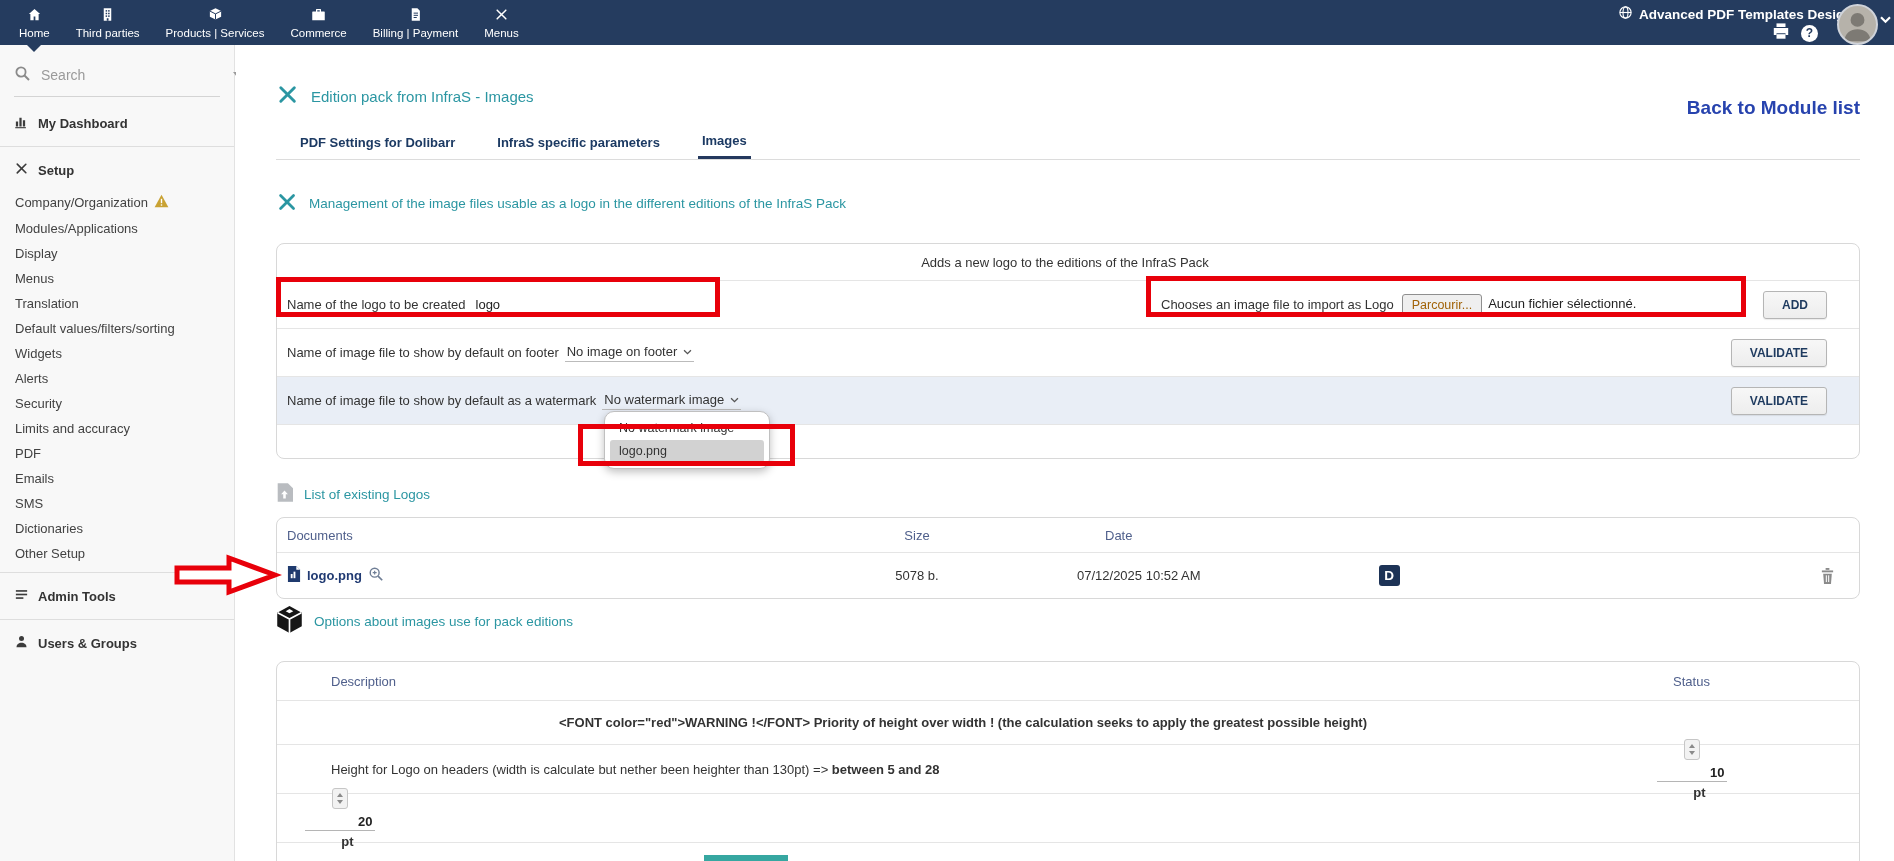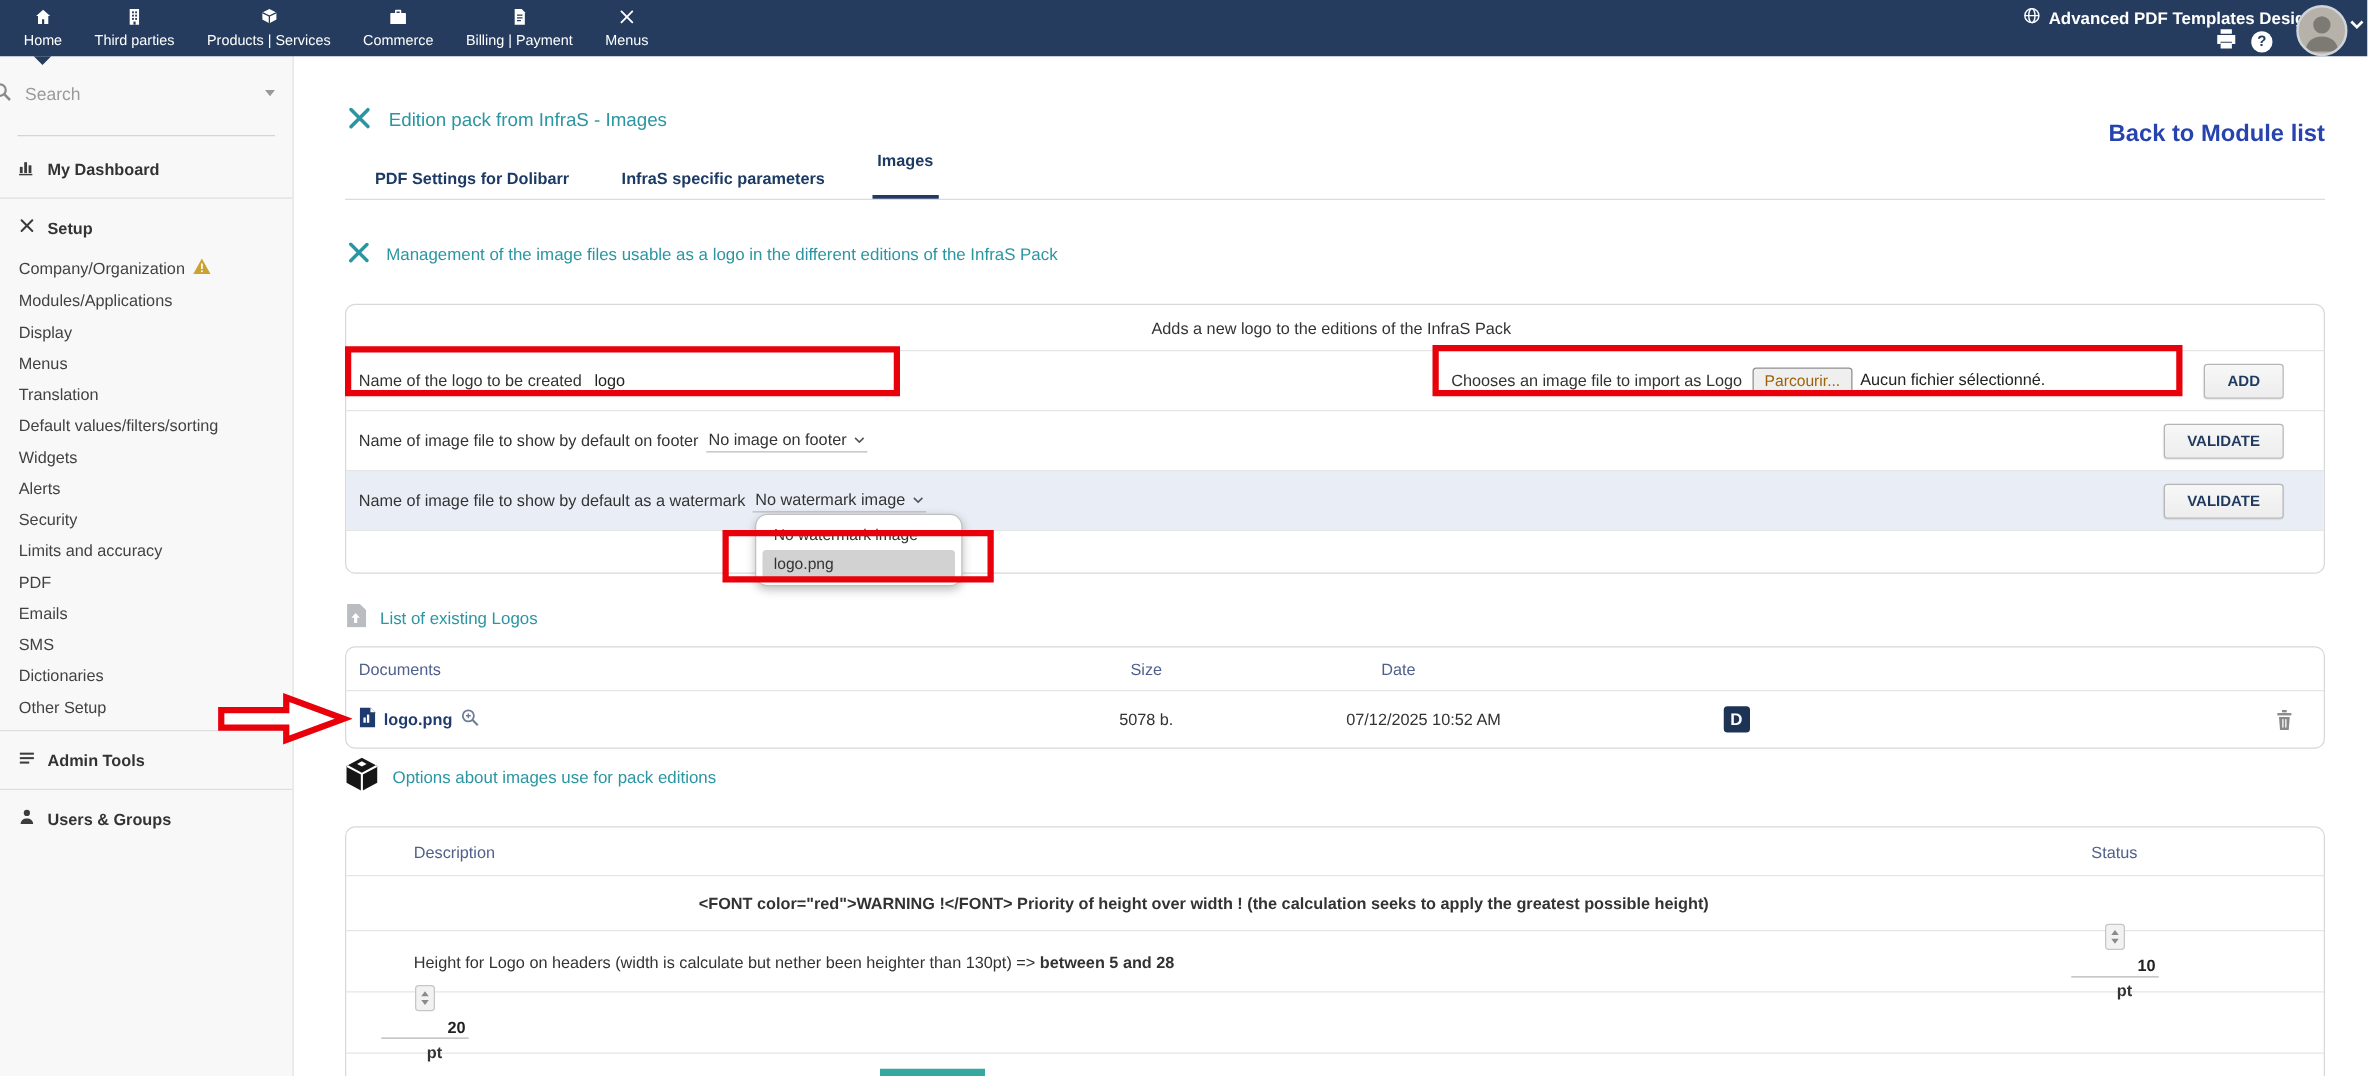--- a/index.html
+++ b/index.html
@@ -25,22 +25,22 @@
   .nav-icons2 { position:absolute; top:23px; right:76px; display:flex; gap:11px; align-items:center; }
   .help-circle { width:17px; height:17px; border-radius:50%; background:#fff; color:#253c5f;
     font-weight:bold; font-size:12px; display:flex; align-items:center; justify-content:center; cursor:pointer; }
   .avatar { position:absolute; top:4px; right:16px; width:41px; height:41px; border-radius:50%;
     background:#b6b2aa; border:2px solid #cfd3da; overflow:hidden; cursor:pointer; z-index:2; }
   .avatar svg { width:100%; height:100%; }
   .nav-chevron { position:absolute; top:12px; right:2px; cursor:pointer; }
 
   
   .sidebar { position:absolute; top:45px; left:0; bottom:0; width:235px; background:#f8f8f8; border-right:1px solid #e2e2e2; }
-  .search-row { margin:20px 14px 0; padding-bottom:24px; border-bottom:1px solid #d4d4d4;
-    display:flex; align-items:center; gap:9px;justify-content:flex-end; }
+  .search-row { margin:20px 14px 0; padding-bottom:12px; border-bottom:1px solid #d4d4d4;
+    display:flex; align-items:center; gap:9px; }
   .search-row input { border:none; outline:none; background:transparent; flex:1; font-size:14px;
     font-family:"Liberation Sans",sans-serif; color:#555; }
   .search-row input::placeholder { color:#9a9a9a; }
   .search-caret { width:0; height:0; border-left:4px solid transparent; border-right:4px solid transparent;
     border-top:5px solid #9a9a9a; cursor:pointer; }
   .menu-bold { display:flex; align-items:center; gap:9px; padding:9px 14px; font-weight:bold; color:#333; cursor:pointer; }
   .menu-bold svg { width:15px; height:15px; flex:none; }
   .side-divider { border:none; border-top:1px solid #dedede; margin:5px 0; }
   .setup-list { list-style:none; margin:1px 0 6px; padding:0; }
   .setup-list li { padding:5px 15px; color:#424242; cursor:pointer; display:flex; align-items:center; gap:6px; }
@@ -50,21 +50,21 @@
   
   .main { position:absolute; top:45px; left:236px; right:0; bottom:0; background:#fff; overflow:hidden; }
   .page-head { position:absolute; top:28px; left:40px; right:34px; display:flex; align-items:center; }
   .title-icon svg { width:23px; height:23px; }
   .page-title { color:#2b96a2; font-size:15px; margin-left:12px; }
   .back-link { margin-left:auto; color:#2743ae; font-weight:600; font-size:19px; cursor:pointer;margin-top:24px; }
 
   .tabs { position:absolute; top:86px; left:40px; right:34px; height:29px; border-bottom:1px solid #dcdcdc;
     display:flex; align-items:flex-end; padding-left:20px; }
   .tab { font-weight:bold; color:#1c3a63; font-size:13px; padding:0 4px 9px; margin-right:34px; cursor:pointer; }
-  .tab.active { border-bottom:3px solid #24395e; padding-bottom:20px; }
+  .tab.active { border-bottom:3px solid #24395e; padding-bottom:8px; }
 
   .section-title { position:absolute; left:40px; display:flex; align-items:center; gap:11px; color:#2b96a2; font-size:13.5px; }
   .section-title svg { flex:none; }
   .sec1 { top:146px; }
   .sec2 { top:438px; }
   .sec3 { top:560px; }
 
   .panel { position:absolute; left:40px; right:34px; border:1px solid #d8d8d8; border-radius:8px; background:#fff; }
   .t1 { top:198px; }
   .t2 { top:472px; }

